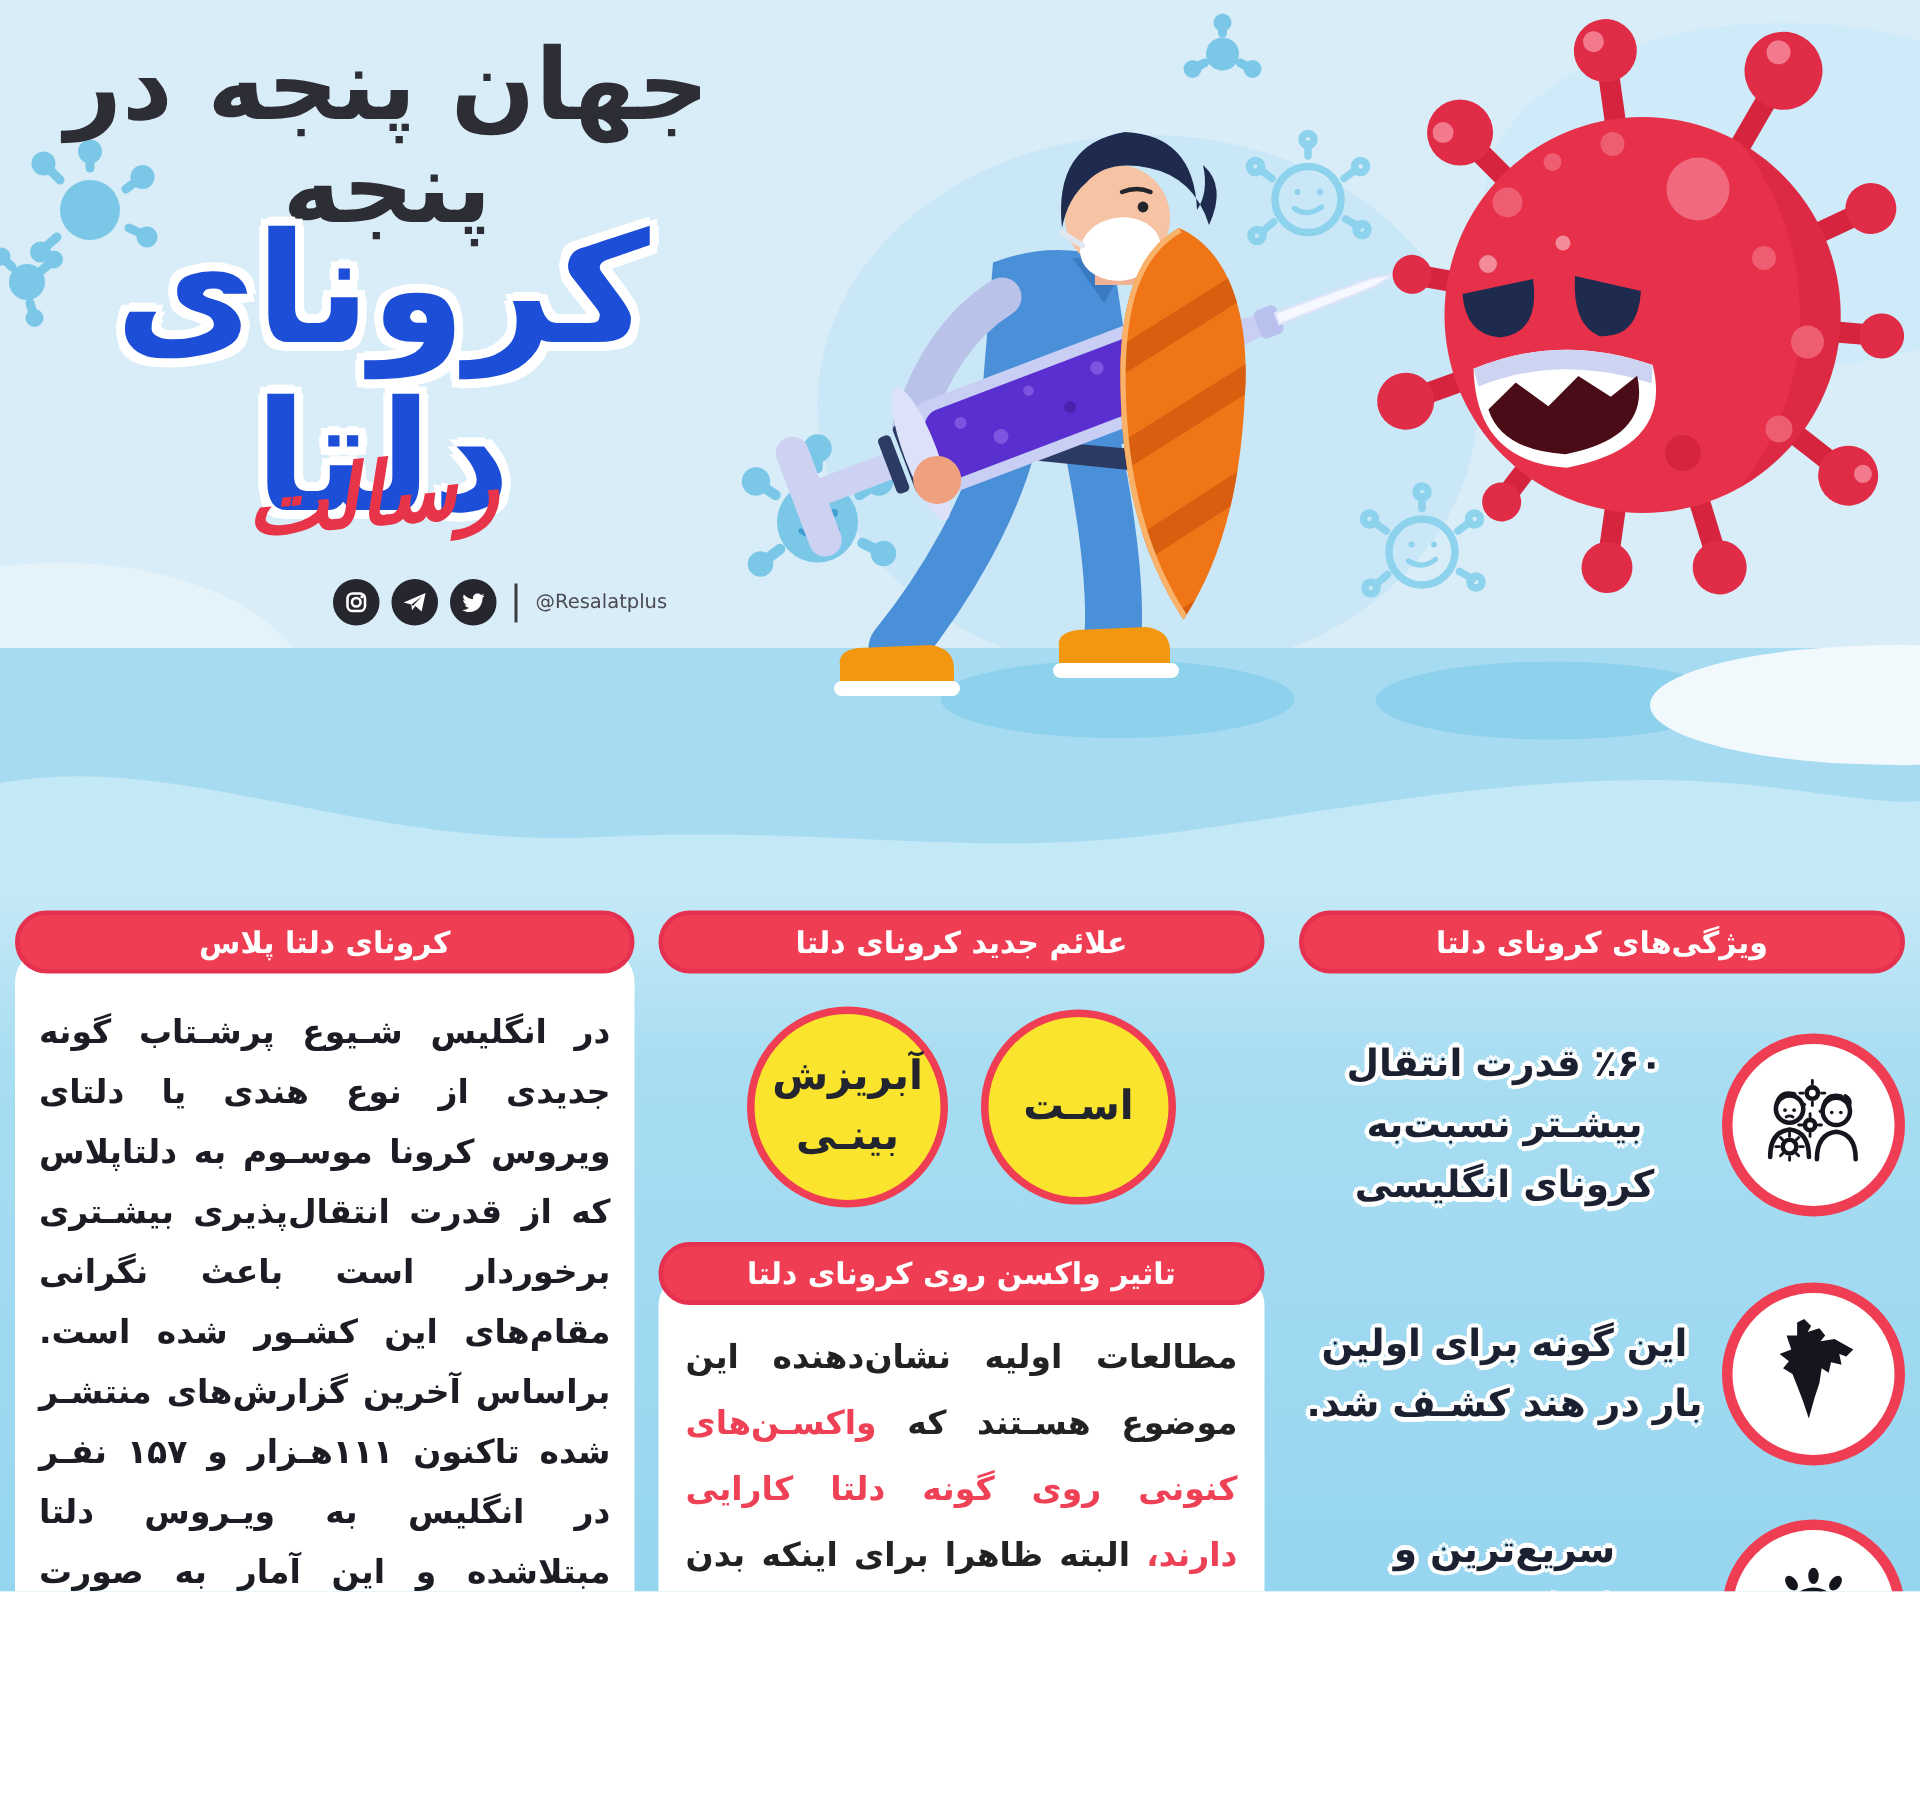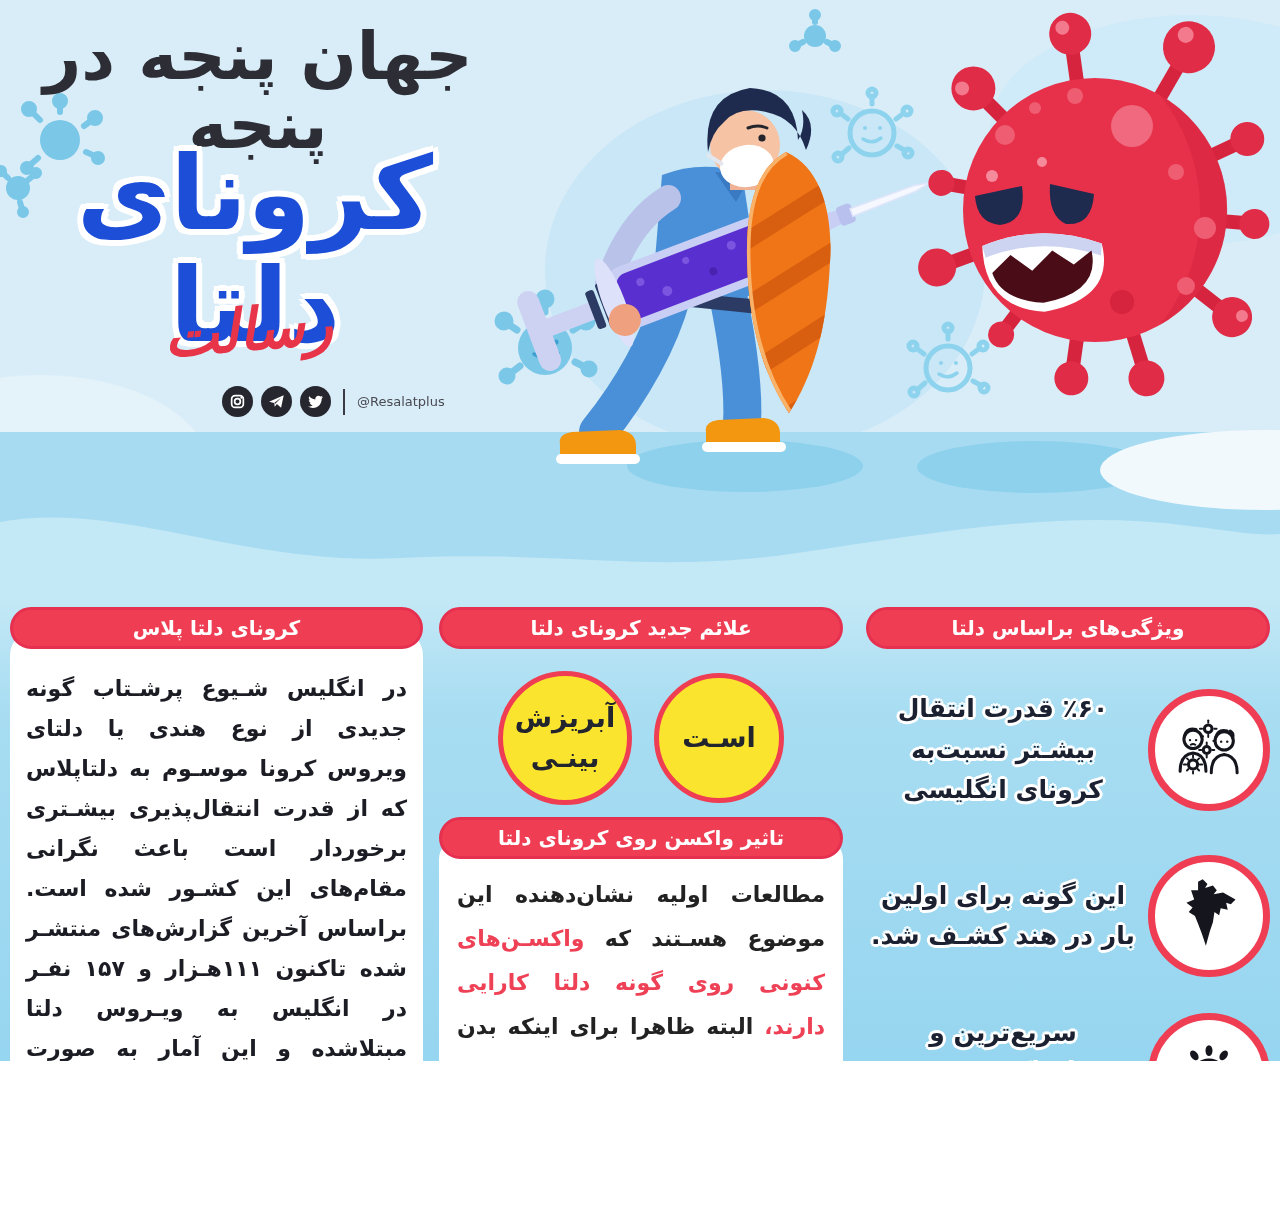--- a/index.html
+++ b/index.html
@@ -42,21 +42,21 @@
   .ficon{flex:0 0 auto;width:108px;height:108px;border-radius:50%;background:#fff;
     border:7px solid #ef3e53;display:flex;align-items:center;justify-content:center;}
   .ftext{flex:1;text-align:center;font-size:25px;font-weight:bold;color:#1b2130;
     line-height:1.62;}
   
   .circles-row{margin-top:22px;display:flex;justify-content:center;align-items:center;gap:22px;}
   .sym-circle{border-radius:50%;background:#fbe42d;border:5px solid #ef3e53;
     display:flex;align-items:center;justify-content:center;text-align:center;
     font-size:27px;font-weight:bold;color:#22242e;line-height:1.5;}
   .sym-a{width:124px;height:124px;} .sym-b{width:120px;height:120px;}
-  .vaccine-wrap{margin-top:12px;position:relative;}
+  .vaccine-wrap{margin-top:23px;position:relative;}
   .vaccine-card{position:relative;z-index:1;margin-top:-20px;background:#fff;
     border-radius:20px;padding:34px 18px 24px;font-size:22px;font-weight:bold;
     color:#222;line-height:44px;text-align:justify;}
   .red-em{color:#ef4156;}
   .note{margin-top:16px;margin-left:0;margin-right:12px;background:#fbe42d;
     border-radius:44px;padding:13px 26px;text-align:center;font-size:25px;
     font-weight:bold;color:#22242e;line-height:1.7;}
   
   .delta-card{position:relative;z-index:1;margin-top:-18px;background:#fff;
     border-radius:24px;padding:38px 16px 14px;font-size:22px;font-weight:bold;
@@ -364,21 +364,21 @@
           </svg>
       </span>
       <span class="sdivider"></span>
       <span class="shandle">@Resalatplus</span>
     </div>
   </div>
 
   <div class="content">
 
     <div class="col col-features">
-      <div class="pill">ویژگی‌های براساس دلتا</div>
+      <div class="pill">ویژگی‌های کرونای دلتا</div>
 
       <div class="feature-item fi-1">
         <span class="ficon">
           <svg width="76" height="76" viewBox="0 0 100 100" fill="none" stroke="#15151d" stroke-width="4" stroke-linecap="round">
             <circle cx="29" cy="36" r="12"></circle>
             <path d="M18,31 Q21,20 33,23"></path>
             <circle cx="25" cy="37" r="1.6" fill="#15151d" stroke="none"></circle>
             <circle cx="33" cy="37" r="1.6" fill="#15151d" stroke="none"></circle>
             <path d="M26,43 Q29,41 32,43" stroke-width="2.5"></path>
             <path d="M12,78 Q12,56 29,54 Q46,56 46,78"></path>

